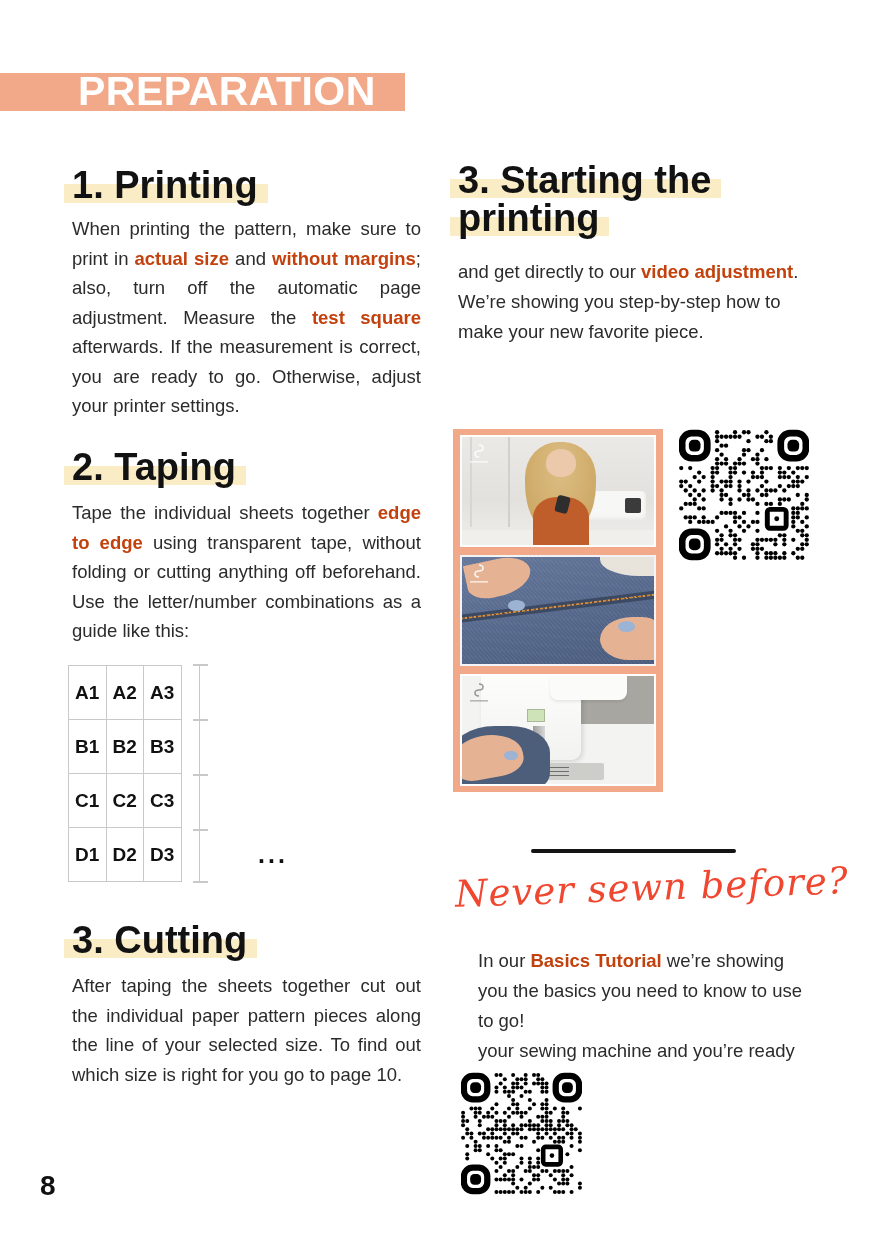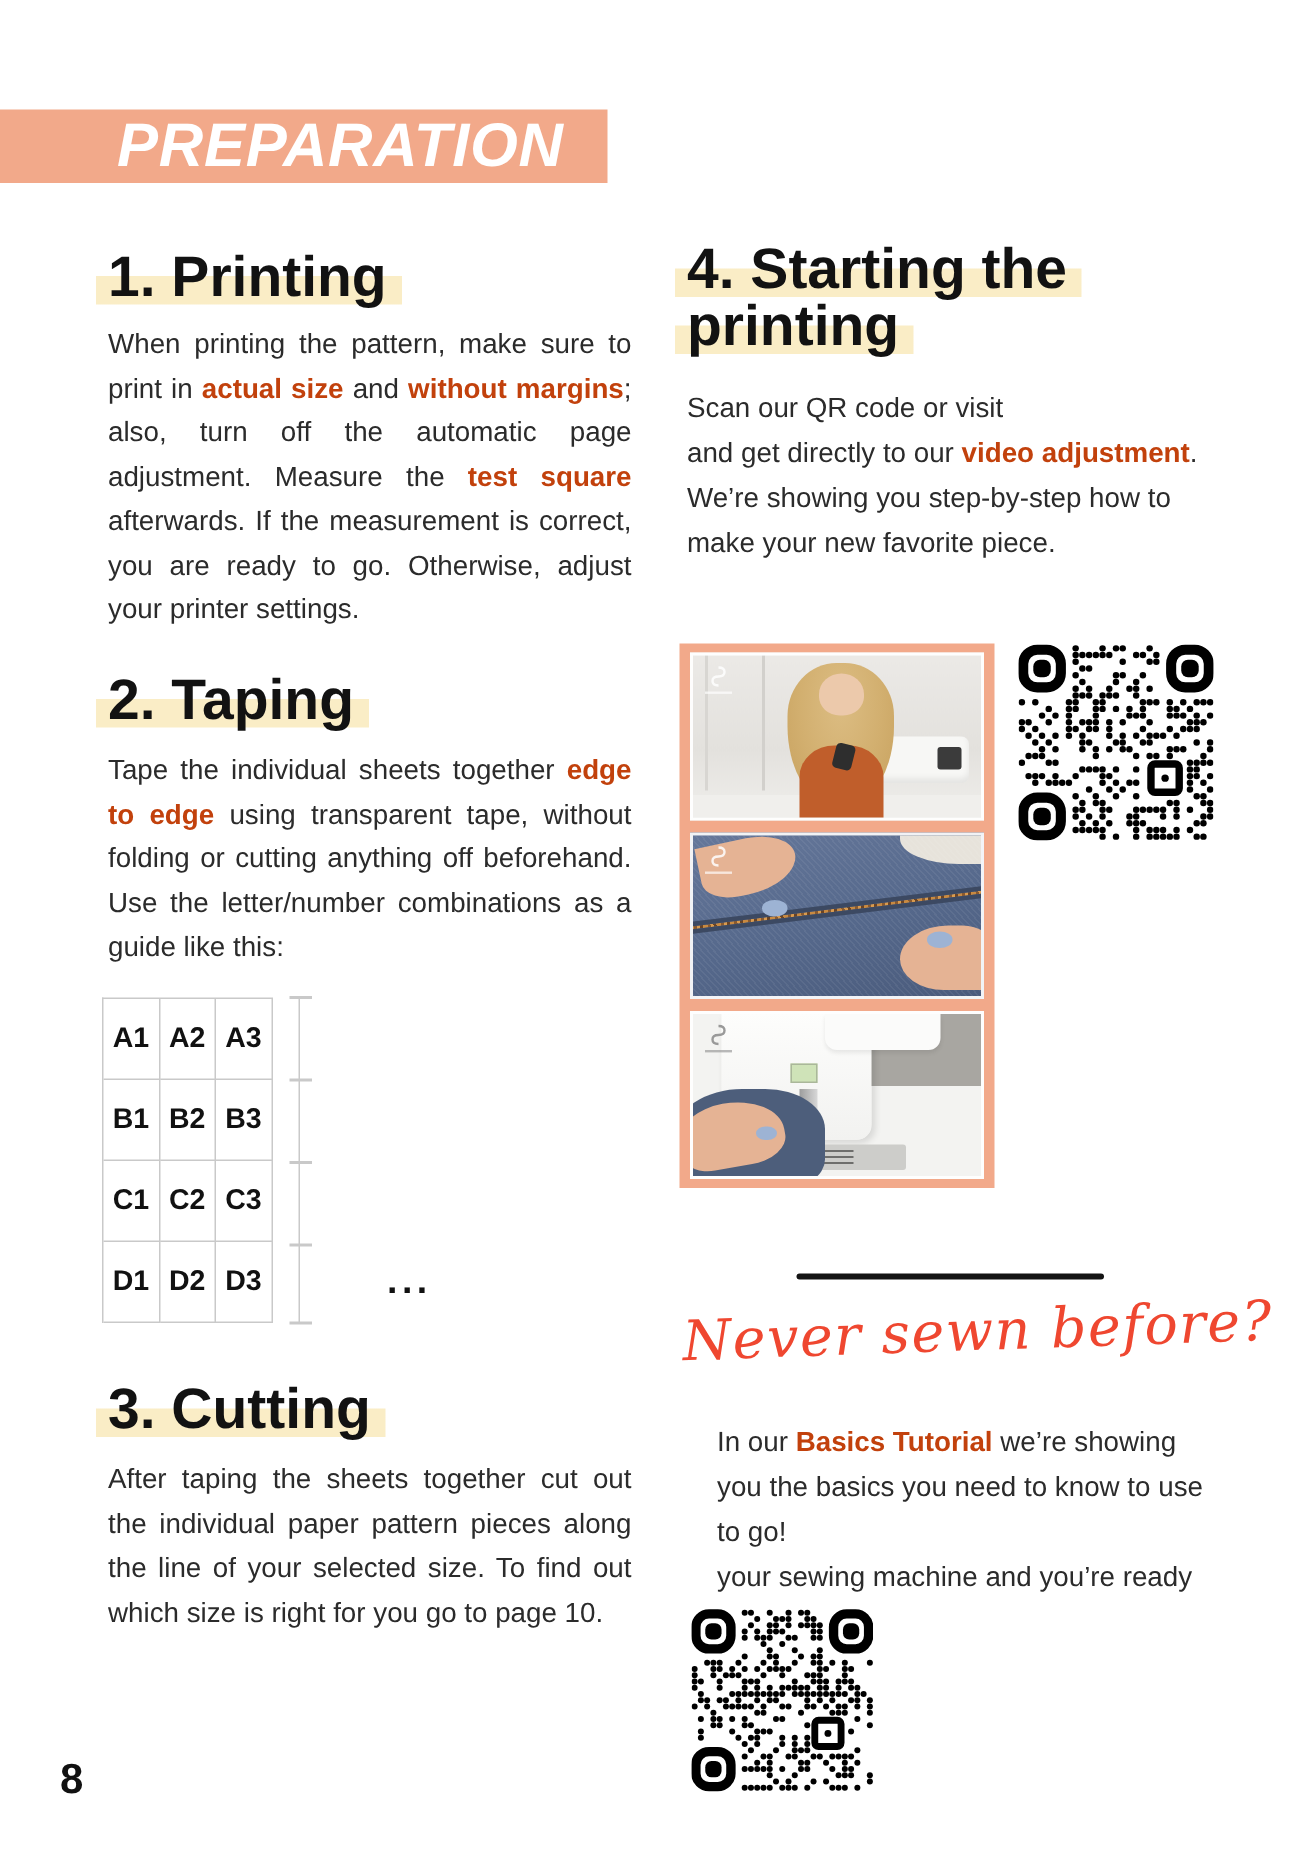--- a/index.html
+++ b/index.html
@@ -11,21 +11,21 @@
     --grid-line:#C9C9C9;
   }
   *{box-sizing:border-box;}
   html,body{margin:0;padding:0;background:#fff;}
   .page{
     position:relative;width:874px;height:1240px;background:#ffffff;
     font-family:"Liberation Sans", sans-serif;overflow:hidden;
   }
 
   
-  .title-bar{position:absolute;left:0;top:73px;width:405px;height:49px;background:var(--salmon);font-style:italic;}
+  .title-bar{position:absolute;left:0;top:73px;width:405px;height:38px;background:var(--salmon);}
   .title-bar .t{
     position:absolute;left:78px;top:50%;transform:translateY(-52%);
     font-size:41px;font-weight:800;color:#fff;letter-spacing:.5px;white-space:nowrap;
   }
 
   
   .h2{
     position:absolute;font-size:38px;font-weight:800;color:var(--ink);
     line-height:38px;white-space:nowrap;
   }
@@ -164,26 +164,25 @@
   <div class="ellipsis">...</div>
 
   <div class="h2" style="left:72px;top:921px;">
     <span class="hl">3. Cutting</span>
   </div>
   <div class="para just" style="left:72px;top:971px;width:349px;"><span>After taping the sheets together cut out the individual paper pattern pieces along the line of your selected size. To find out which size is right for you go to page 10.</span></div>
 
   <div class="page-num">8</div>
 
   <div class="h2" style="left:458px;top:161px;">
-      <div class="line"><span>4. Starting the</span></div>
+      <div class="line"><span>3. Starting the</span></div>
       <div class="line"><span>printing</span></div>
     </div>
 
   <div class="para lines" style="left:458px;top:257px;width:350px;line-height:30px;">
-      <div class="line"><span>Scan our QR code or visit</span></div>
       <div class="line"><span>and get directly to our </span><b>video adjustment</b><span>.</span></div>
       <div class="line"><span>We’re showing you step-by-step how to</span></div>
       <div class="line"><span>make your new favorite piece.</span></div>
     </div>
 
   <div class="photo-panel">
     <div class="photo scene1">
       <div class="s1-floor"></div>
       <div class="s1-door2"></div>
       <div class="s1-door"></div>

